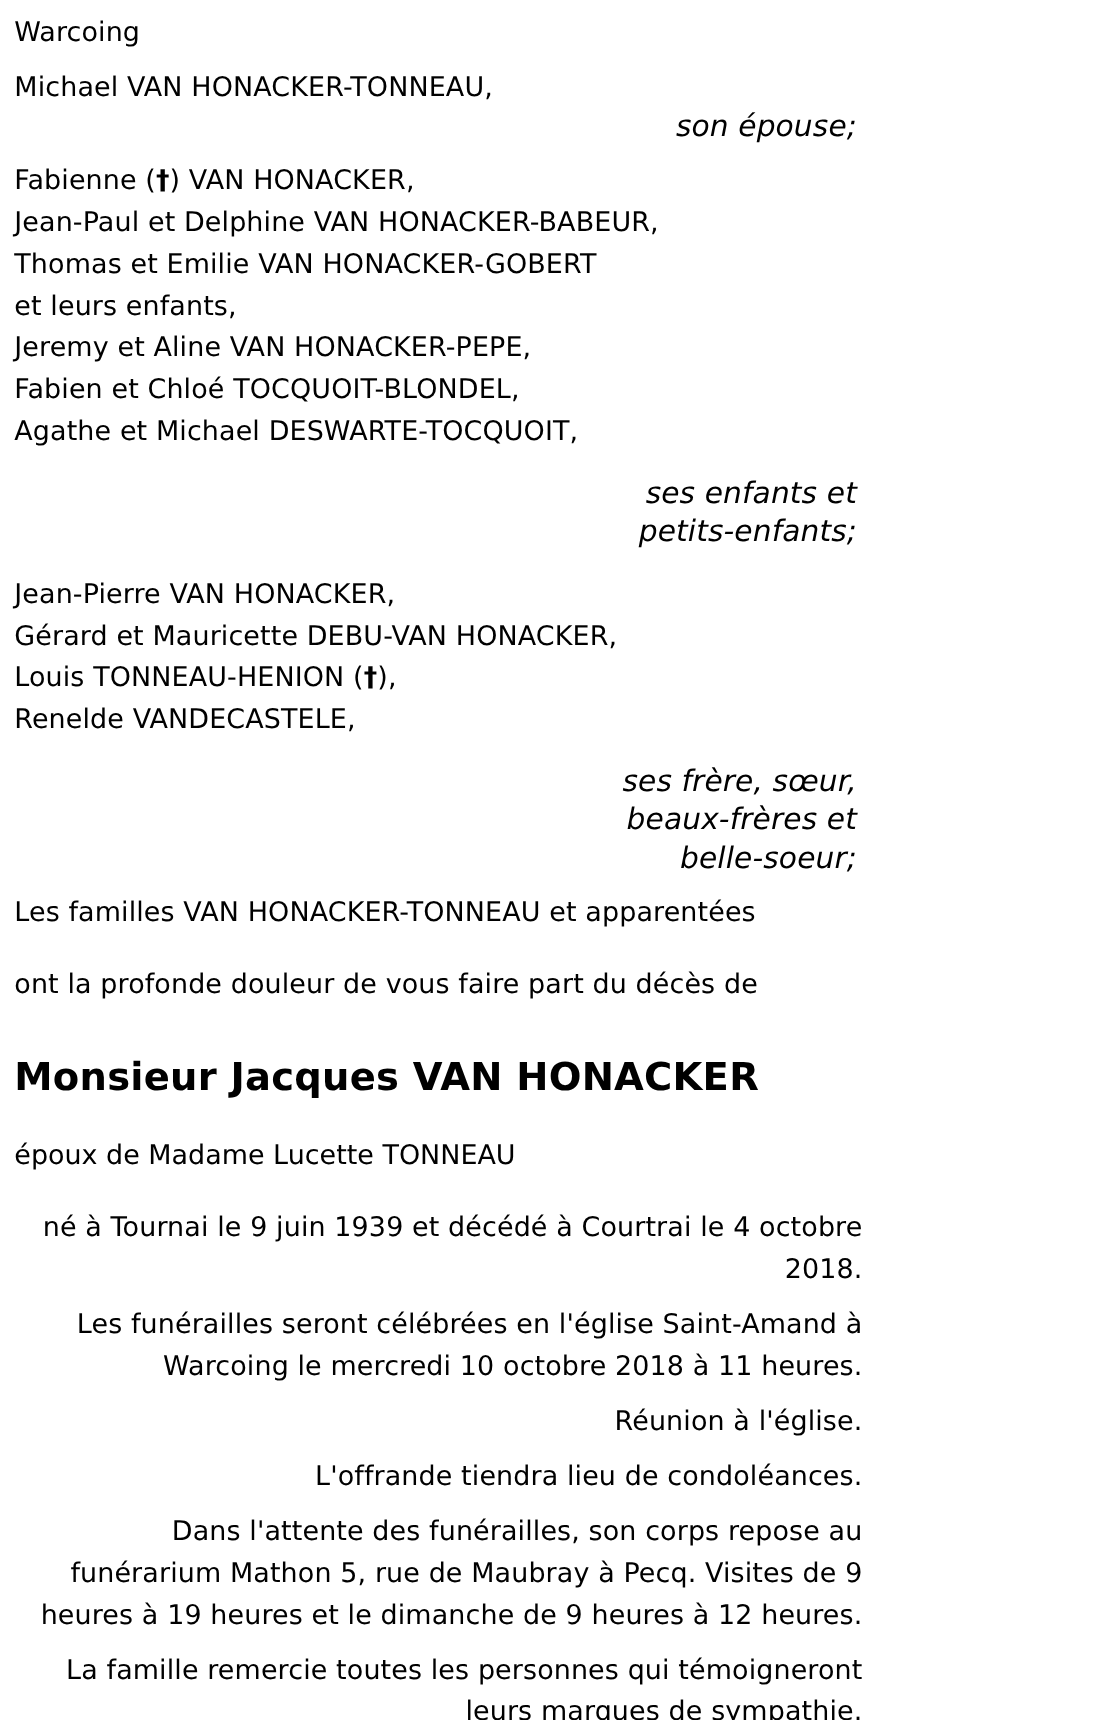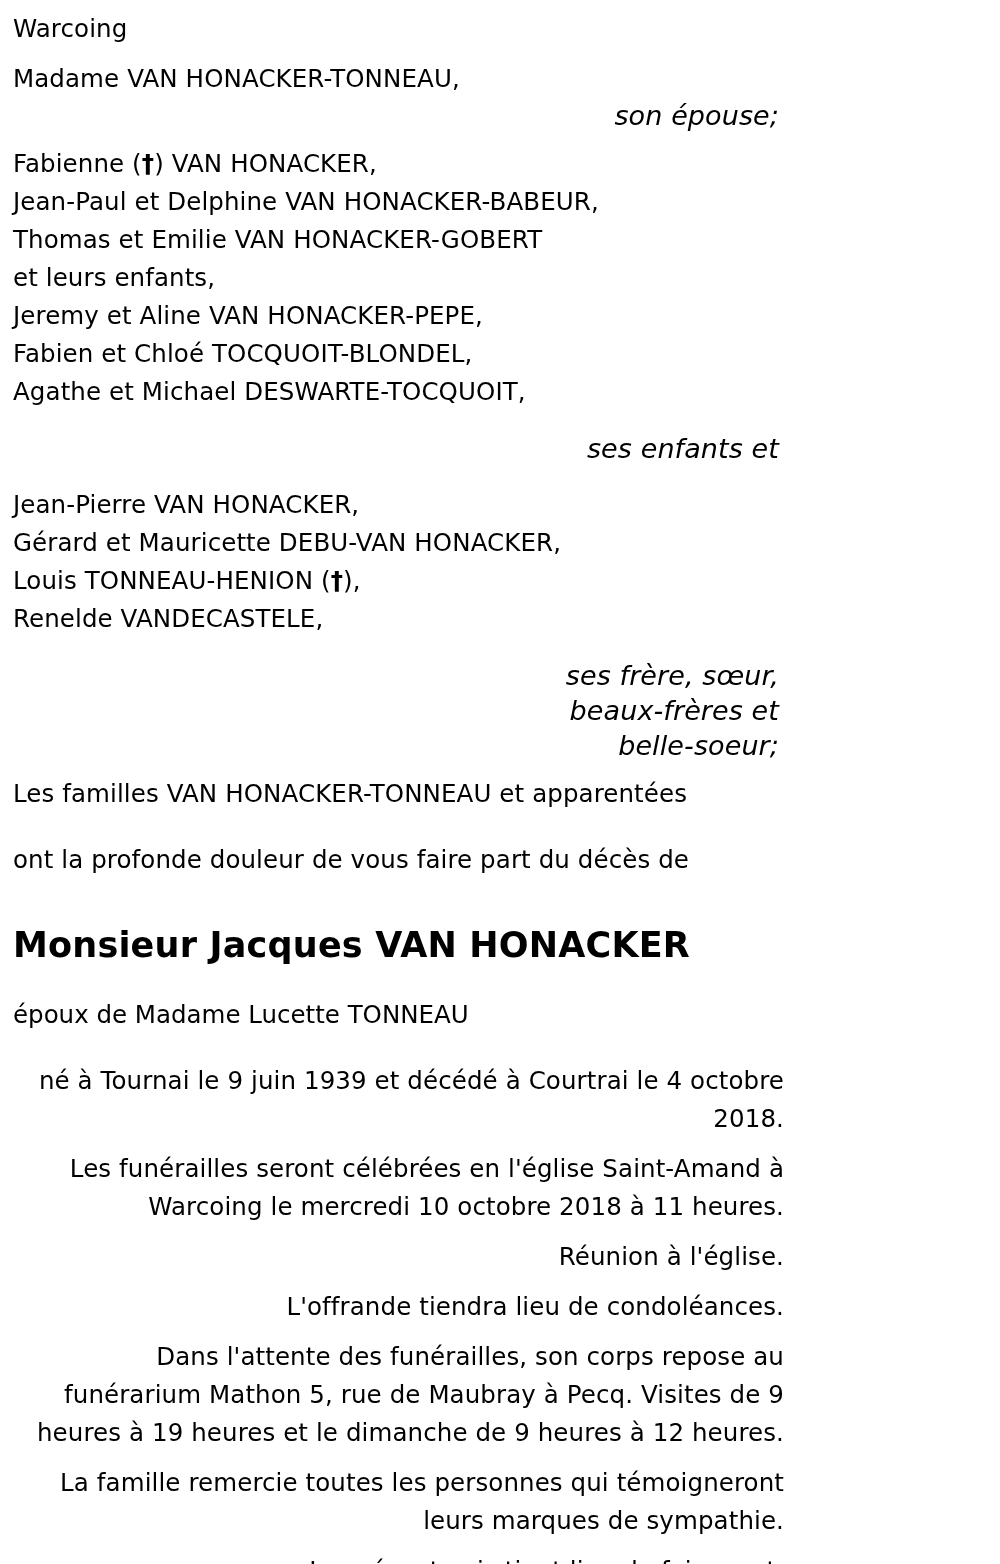--- a/index.html
+++ b/index.html
@@ -78,36 +78,37 @@
 </style>
 </head>
 <body>
 
 <div class="notice">
 
   <div class="line">Warcoing</div>
 
   <div class="gap-sm"></div>
 
-  <div class="line">Madame VAN HONACKER-TONNEAU,</div>
+  <div class="line">Michael VAN HONACKER-TONNEAU,</div>
   <div class="relation">son épouse;</div>
 
   <div class="gap-sm"></div>
 
   <div class="line">Fabienne (<span class="dagger">†</span>) VAN HONACKER,</div>
   <div class="line">Jean-Paul et Delphine VAN HONACKER-BABEUR,</div>
   <div class="line">Thomas et Emilie VAN HONACKER-GOBERT</div>
   <div class="line">et leurs enfants,</div>
   <div class="line">Jeremy et Aline VAN HONACKER-PEPE,</div>
   <div class="line">Fabien et Chloé TOCQUOIT-BLONDEL,</div>
   <div class="line">Agathe et Michael DESWARTE-TOCQUOIT,</div>
 
   <div class="gap-md"></div>
 
   <div class="relation">ses enfants et</div>
+  <div class="relation">petits-enfants;</div>
 
   <div class="gap-md"></div>
 
   <div class="line">Jean-Pierre VAN HONACKER,</div>
   <div class="line">Gérard et Mauricette DEBU-VAN HONACKER,</div>
   <div class="line">Louis TONNEAU-HENION (<span class="dagger">†</span>),</div>
   <div class="line">Renelde VANDECASTELE,</div>
 
   <div class="gap-md"></div>
 

